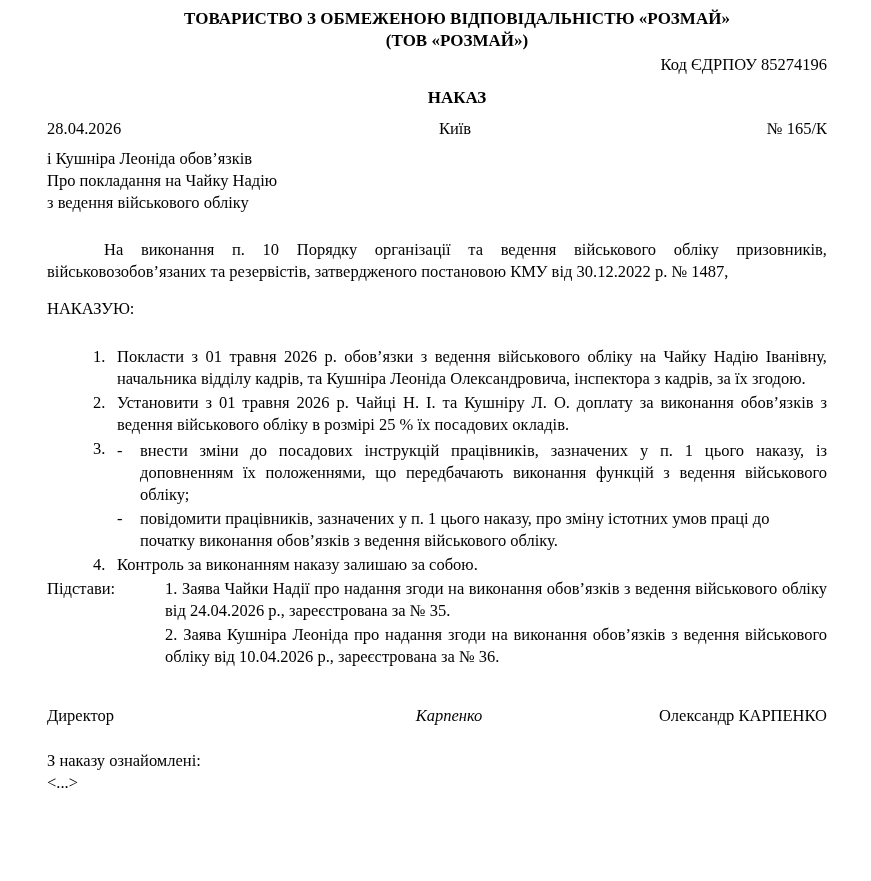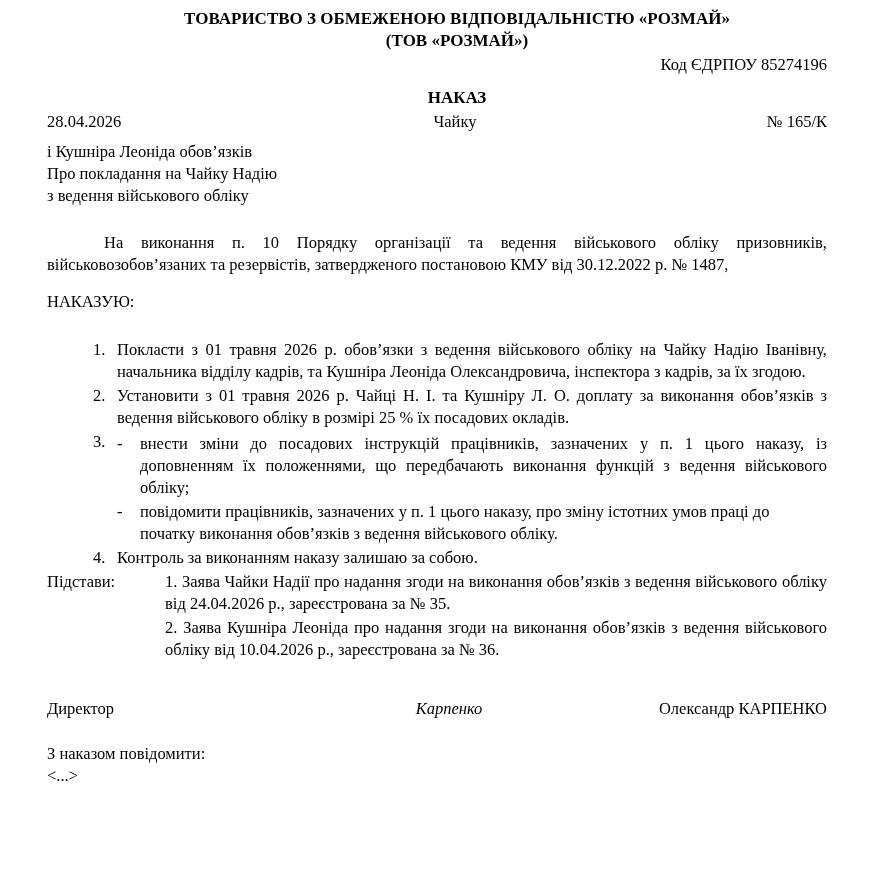--- a/index.html
+++ b/index.html
@@ -9,21 +9,21 @@
     font-family: "Liberation Serif", "DejaVu Serif", serif;
     font-size: 16.5px; line-height: 22px; color: #000000;
   }
   .page { width: 871px; height: 673px; padding: 8px 44px 0 47px; background: #ffffff; }
 
   .center { text-align: center; margin-right: -40px; }
   .title-line { font-size: 17px; font-weight: bold; }
   .edrpou { text-align: right; margin-top: 2px; }
   .doc-type { margin-top: 11px; }
 
-  .meta-row { display: flex; margin-top: 2px; }
+  .meta-row { display: flex; margin-top: 9px; }
   .meta-row .cell-l { flex: 1 1 0; text-align: left; }
   .meta-row .cell-c { flex: 0 0 auto; position: relative; left: 18px; }
   .meta-row .cell-r { flex: 1 1 0; text-align: right; }
 
   .subject { margin-top: 8px; }
 
   .preamble { margin-top: 25px; text-align: justify; text-indent: 57px; }
 
   .order-verb { margin-top: 15px; }
 
@@ -55,21 +55,21 @@
 
   <div class="title-line center">ТОВАРИСТВО З ОБМЕЖЕНОЮ ВІДПОВІДАЛЬНІСТЮ «РОЗМАЙ»</div>
   <div class="title-line center">(ТОВ «РОЗМАЙ»)</div>
 
   <div class="edrpou">Код ЄДРПОУ 85274196</div>
 
   <div class="title-line center doc-type">НАКАЗ</div>
 
   <div class="meta-row">
     <div class="cell-l">28.04.2026</div>
-    <div class="cell-c">Чайку</div>
+    <div class="cell-c">Київ</div>
     <div class="cell-r">№ 165/К</div>
   </div>
 
   <div class="subject">
     <div>і Кушніра Леоніда обов’язків</div>
     <div>Про покладання на Чайку Надію</div>
     <div>з ведення військового обліку</div>
   </div>
 
   <div class="preamble">На виконання п. 10 Порядку організації та ведення військового обліку призовників, військовозобов’язаних та резервістів, затвердженого постановою КМУ від 30.12.2022 р. № 1487,</div>
@@ -116,16 +116,16 @@
       <div class="gitem">2. Заява Кушніра Леоніда про надання згоди на виконання обов’язків з ведення військового обліку від 10.04.2026 р., зареєстрована за № 36.</div>
     </div>
   </div>
 
   <div class="sig-row">
     <div class="pos">Директор</div>
     <div class="sign">Карпенко</div>
     <div class="name">Олександр КАРПЕНКО</div>
   </div>
 
-  <div class="acquainted">З наказом повідомити:</div>
+  <div class="acquainted">З наказу ознайомлені:</div>
   <div>&lt;...&gt;</div>
 
 </div>
 
 </body></html>

